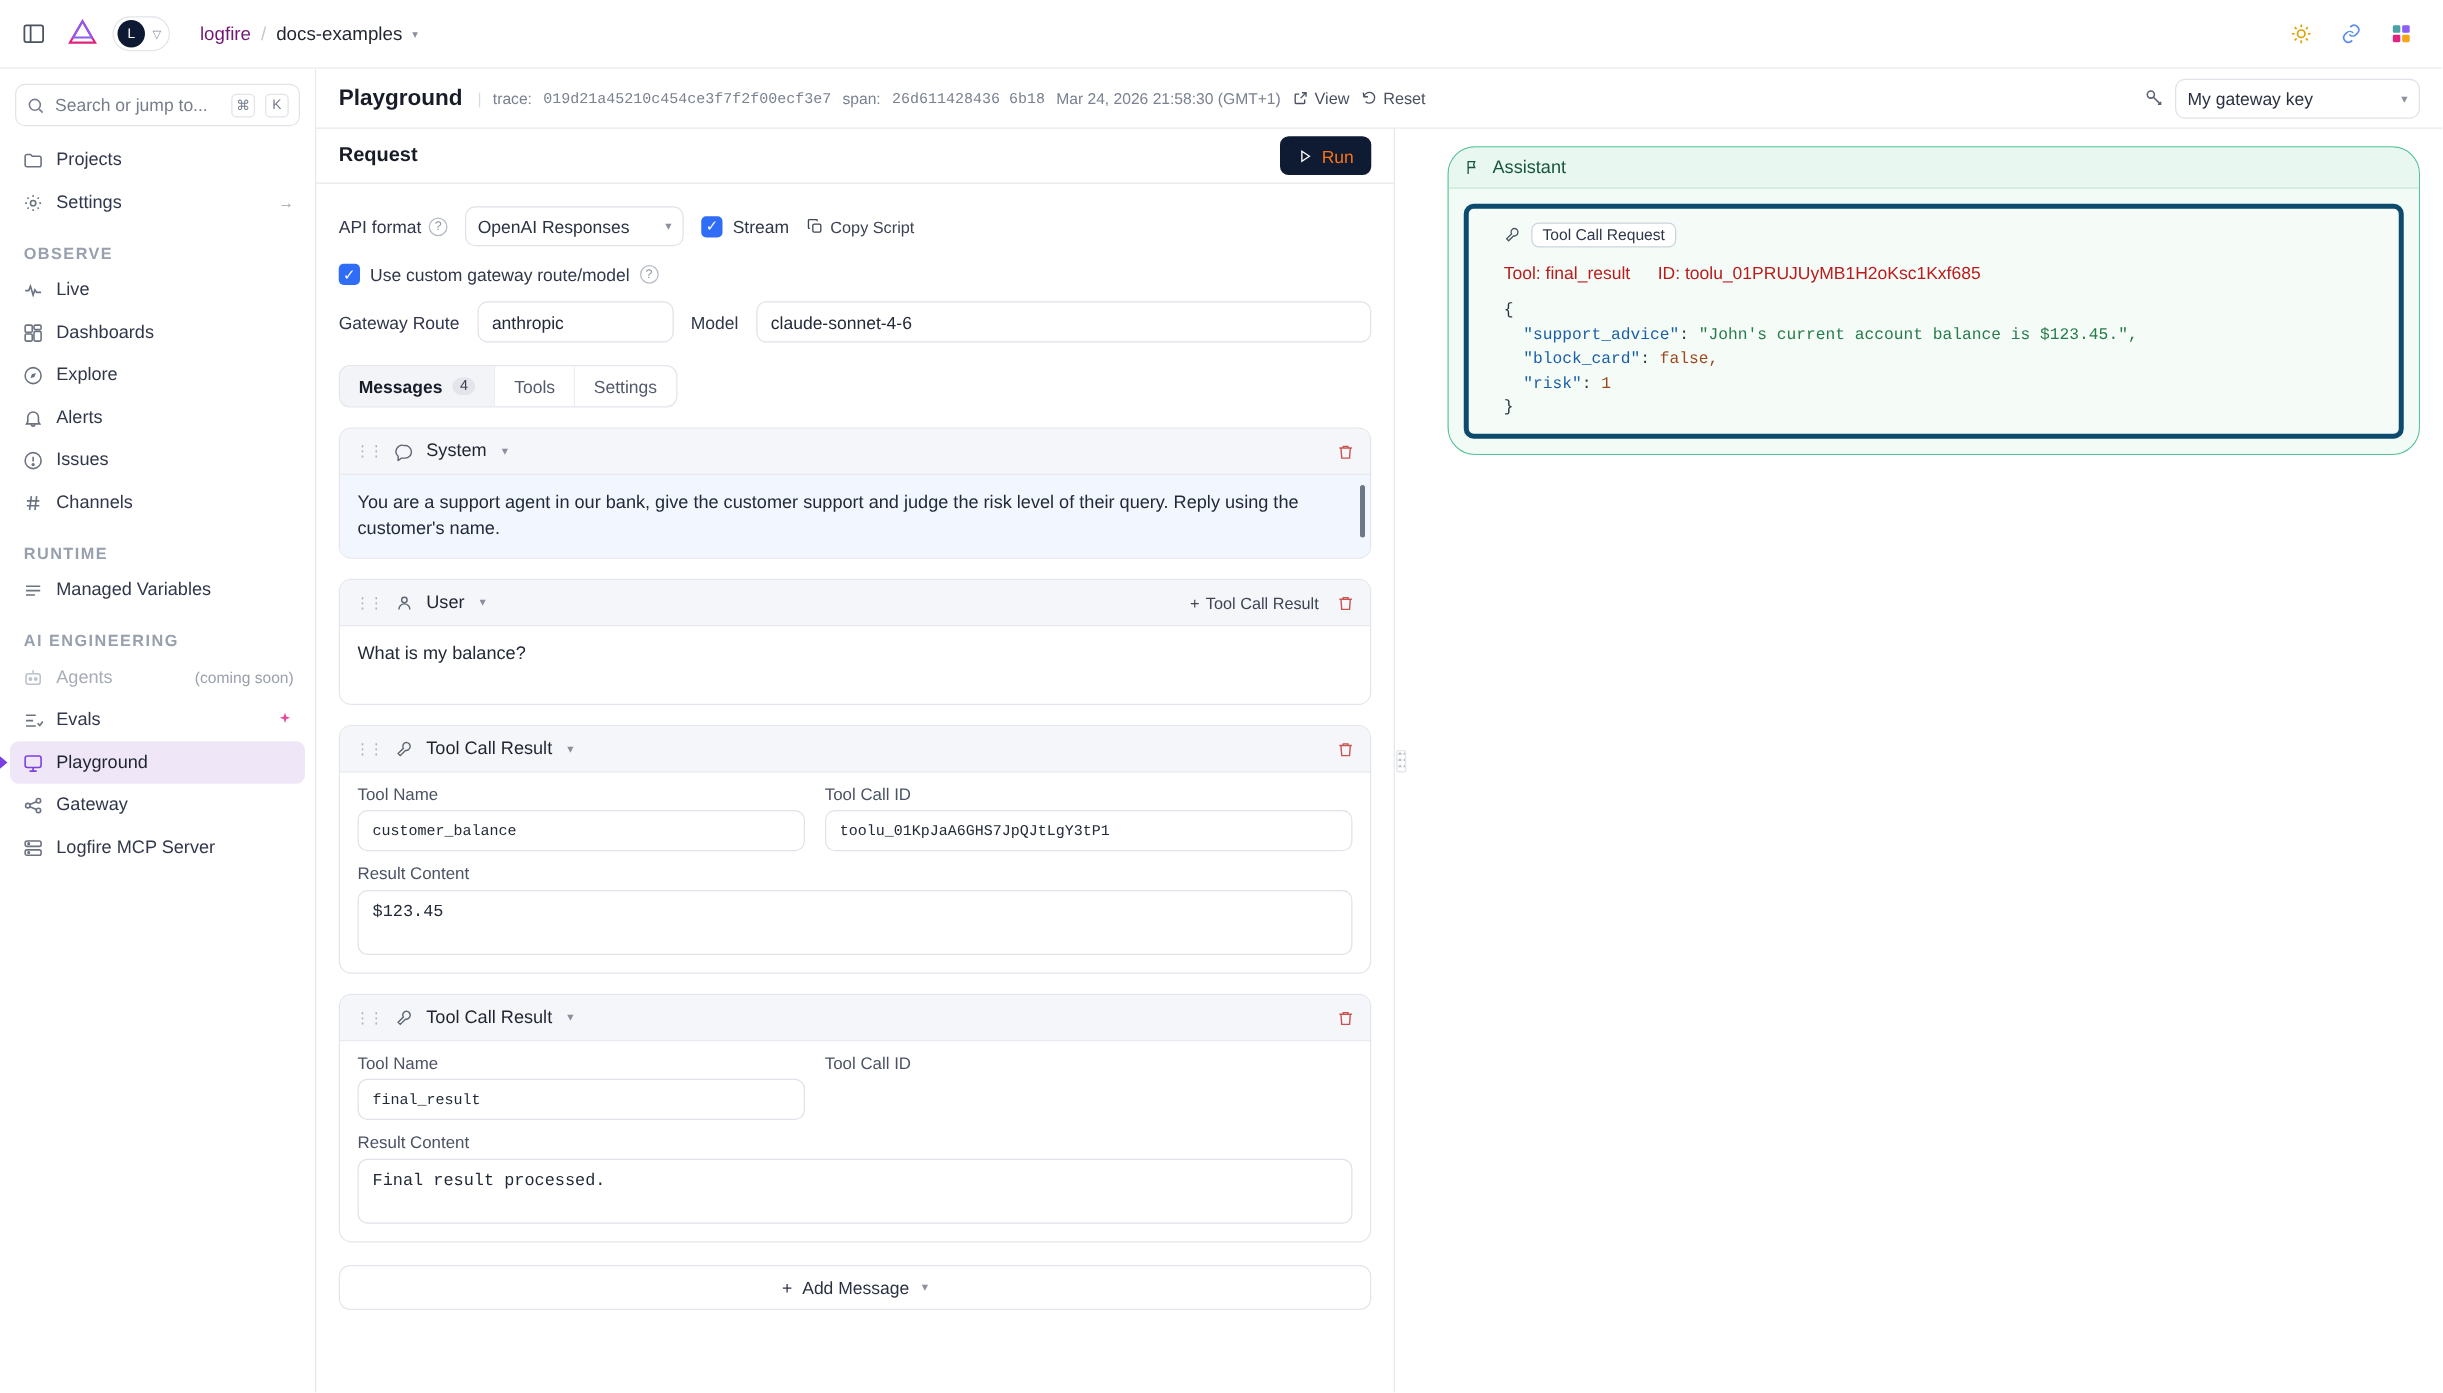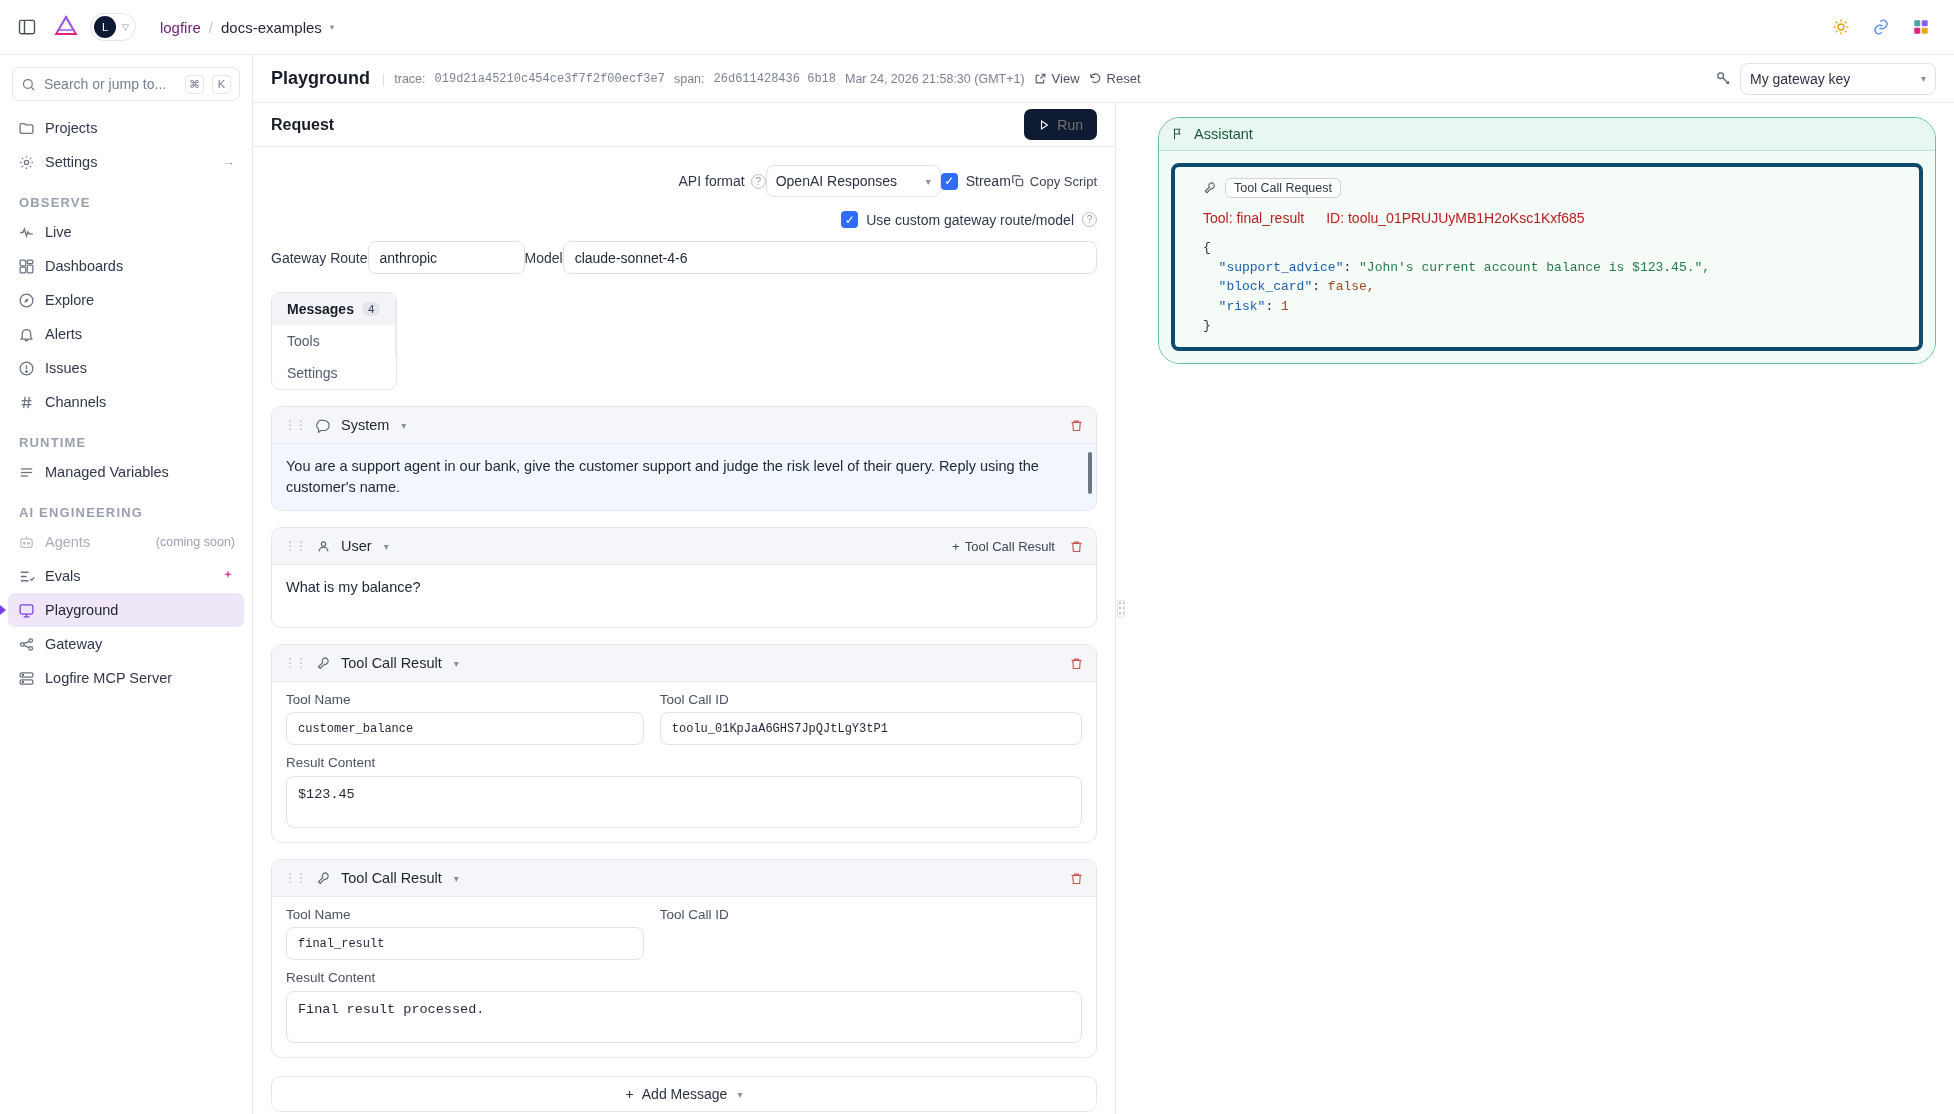--- a/index.html
+++ b/index.html
@@ -136,31 +136,31 @@
       radial-gradient(circle at 2px 2px, #b9bec8 1px, transparent 1.2px) 0 0/4px 5px;
     border: 1px solid #e1e4e9; border-radius: 2px;
   }
   .pane-head {
     height: 44px; flex: 0 0 44px; display: flex; align-items: center;
     padding: 0 18px; border-bottom: 1px solid #e6e8ec;
   }
   .pane-title { font-size: 16px; font-weight: bold; color: #171c28; }
   .btn-run {
     margin-left: auto; height: 31px; padding: 0 14px; border-radius: 7px;
-    background: #0f1b33; color: #737373; font-size: 14px; display: flex; align-items: center; gap: 7px;
+    background: #0f1b33; color: #f97316; font-size: 14px; display: flex; align-items: center; gap: 7px;
     cursor: pointer; border: none;
   }
   .btn-ghost {
     margin-left: auto; height: 31px; padding: 0 13px; border-radius: 7px;
     border: 1px solid #dfe2e8; background: #fff; color: #2a3140; font-size: 13.5px;
     display: flex; align-items: center; gap: 7px; cursor: pointer;
   }
   .pane-scroll { flex: 1 1 auto; overflow: hidden; padding: 18px; min-height: 0; position: relative; }
 
-  .row { display: flex; align-items: center; gap: 0; justify-content: flex-end; }
+  .row { display: flex; align-items: center; gap: 14px; }
   .lbl { font-size: 14px; color: #30374a; }
   .lbl-q { display: inline-flex; align-items: center; gap: 6px; }
   .qmark {
     width: 15px; height: 15px; border-radius: 50%; border: 1px solid #b5bac4;
     color: #8d94a1; font-size: 10px; display: inline-flex; align-items: center; justify-content: center;
   }
   .sel-sm {
     width: 175px; height: 32px; border: 1px solid #dfe2e8; border-radius: 8px;
     display: flex; align-items: center; padding: 0 9px; font-size: 14px; color: #2a3140; cursor: pointer; background:#fff;
   }
@@ -170,21 +170,21 @@
     display: inline-flex; align-items: center; justify-content: center; color: #fff; font-size: 12px;
     cursor: pointer; flex: 0 0 17px;
   }
   .chk-row { display: flex; align-items: center; gap: 8px; cursor: pointer; }
   .field {
     height: 33px; border: 1px solid #dfe2e8; border-radius: 8px; background: #fff;
     display: flex; align-items: center; padding: 0 11px; font-size: 14px; color: #222a38;
   }
   .f-label { font-size: 13.5px; color: #4b5263; }
 
-  .tabs { display: flex; border: 1px solid #e4e6eb; border-radius: 9px; overflow: hidden; width: max-content; background: #fff; flex-direction: column; }
+  .tabs { display: flex; border: 1px solid #e4e6eb; border-radius: 9px; overflow: hidden; width: max-content; background: #fff; }
   .tab {
     height: 32px; padding: 0 15px; display: flex; align-items: center; gap: 8px;
     font-size: 14px; color: #525a6b; cursor: pointer; border-right: 1px solid #eceef2;
   }
   .tab:last-child { border-right: none; }
   .tab.active { background: #f3f4f7; color: #171c28; font-weight: bold; }
   .badge-ct {
     background: #e3e5ea; color: #3b4252; border-radius: 10px; font-size: 11.5px;
     padding: 1px 6px; font-weight: normal;
   }

